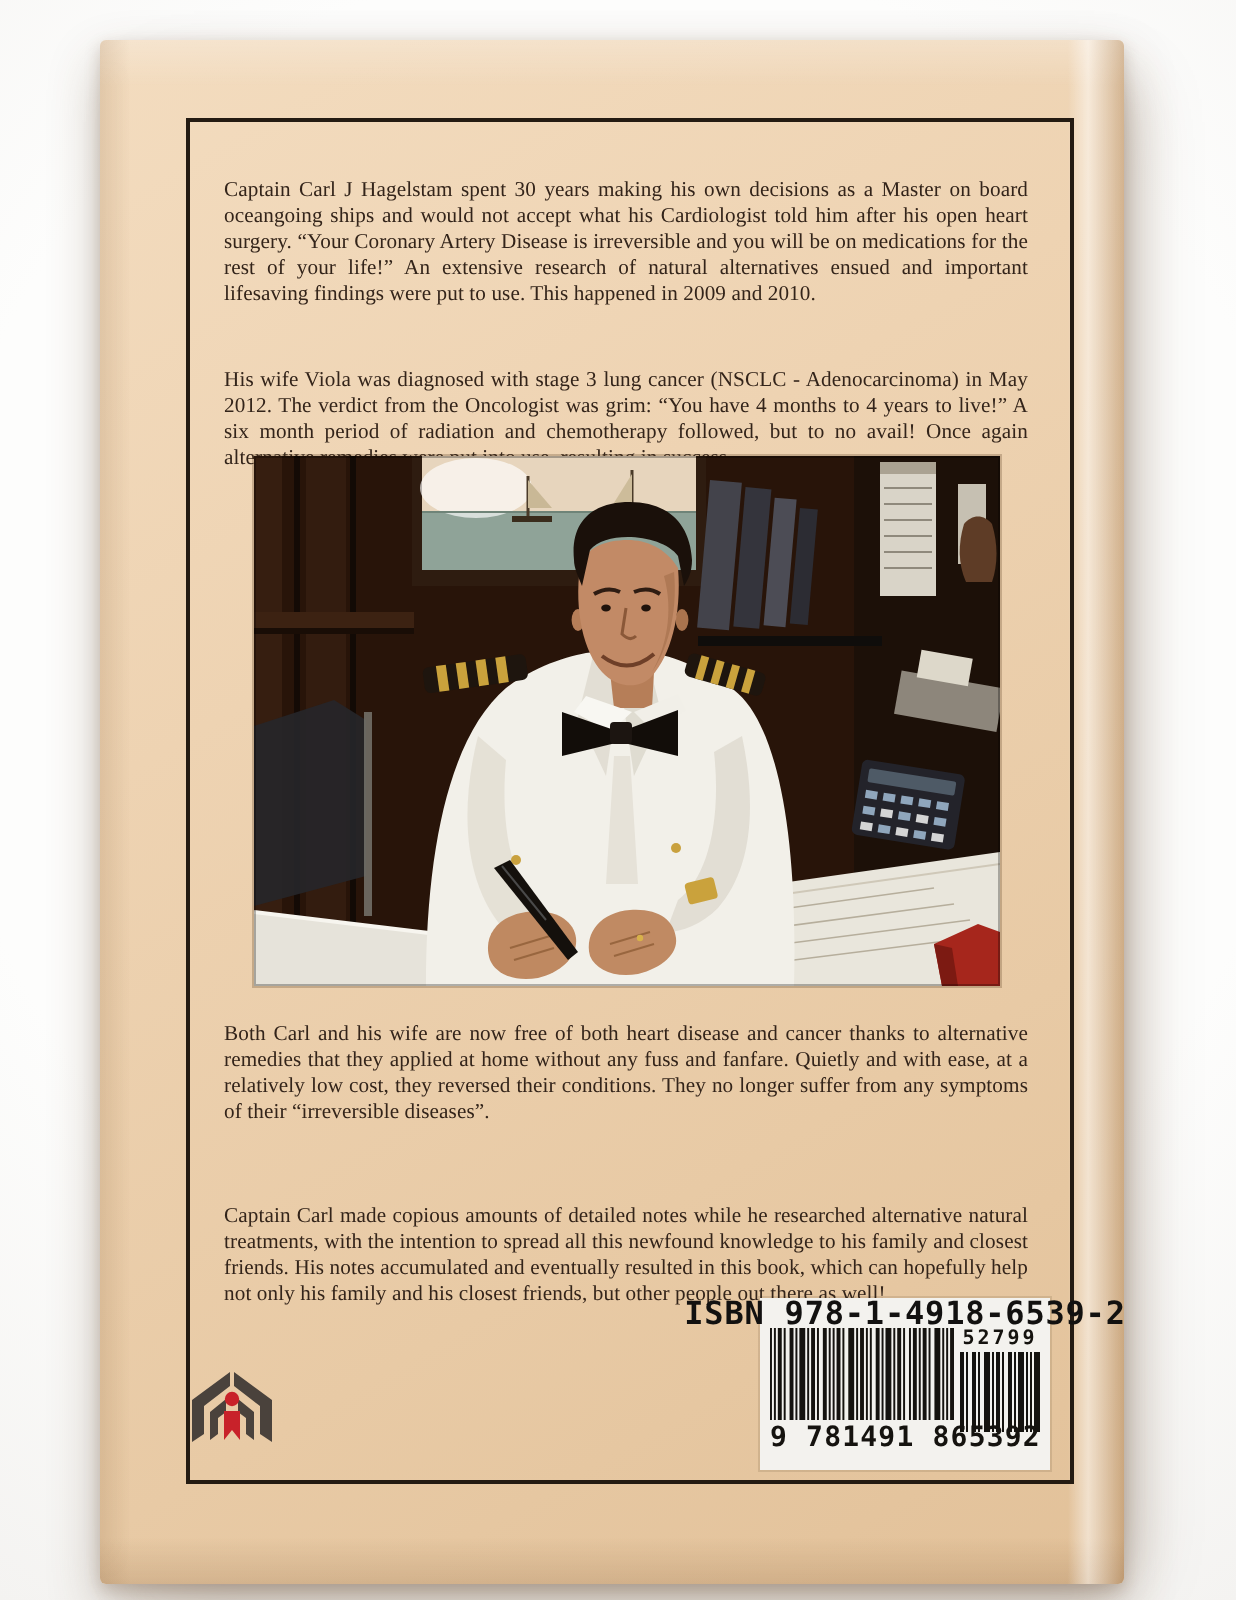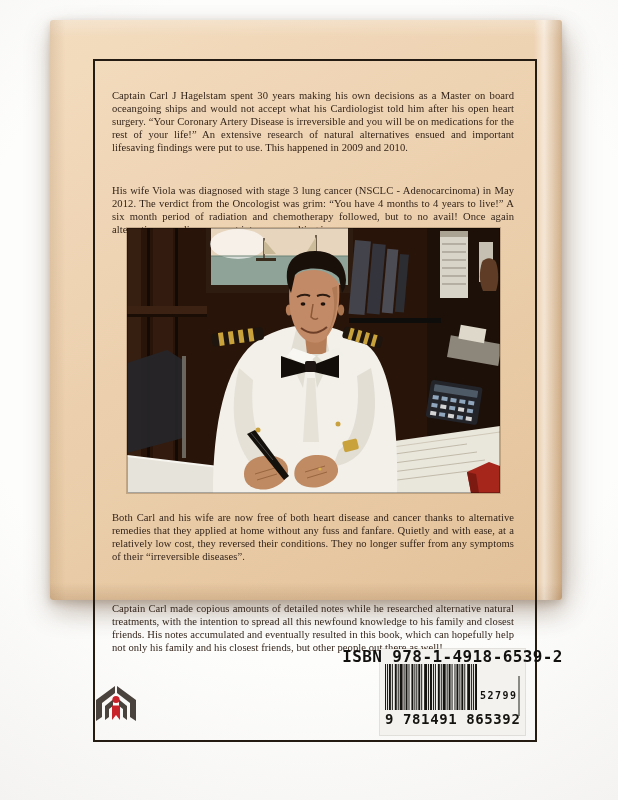--- a/index.html
+++ b/index.html
@@ -4,21 +4,21 @@
 <style>
   html,body{margin:0;padding:0;}
   body{
     width:618px;height:800px;position:relative;overflow:hidden;
     background:#fbfbfa;
     font-family:"Liberation Serif", serif;
   }
   .stage{position:absolute;inset:0;background:radial-gradient(circle at 50% 40%, #fdfdfc 60%, #f4f3f1 100%);}
   
   .book{
-    position:absolute;left:50px;top:20px;width:512px;height:580px;
+    position:absolute;left:50px;top:20px;width:512px;height:772px;
     background:linear-gradient(150deg,#f3dcbf 0%,#eed3b2 35%,#e8caa5 70%,#e2c199 100%);
     border-radius:3px;
     box-shadow:0 12px 26px rgba(90,60,30,.30), 0 3px 8px rgba(90,60,30,.22), 16px 10px 34px -14px rgba(90,60,30,.25);
   }
   .book::before{ 
     content:"";position:absolute;inset:0;border-radius:3px;pointer-events:none;
     background:
       linear-gradient(90deg, rgba(120,80,40,.14) 0%, rgba(255,255,255,0) 3%, rgba(255,255,255,0) 94.5%, rgba(255,255,255,.5) 96.5%, rgba(140,95,50,.28) 100%),
       linear-gradient(0deg, rgba(110,70,35,.16) 0%, rgba(255,255,255,0) 3%, rgba(255,255,255,0) 97%, rgba(255,255,255,.25) 100%);
   }
@@ -51,21 +51,21 @@
     font-family:"DejaVu Sans Mono", monospace;font-weight:bold;
     font-size:16px;line-height:12px;letter-spacing:.4px;color:#121110;white-space:nowrap;
   }
   .bars-row{display:flex;width:100%;justify-content:space-between;margin-top:1px;}
   .bc-main{width:92px;display:flex;flex-direction:column;}
   .bc-main svg{width:92px;height:46px;display:block;}
   .ean-digits{
     font-family:"DejaVu Sans Mono", monospace;font-weight:bold;
     font-size:14px;letter-spacing:.6px;color:#15130f;margin-top:1px;white-space:nowrap;
   }
-  .bc-addon{width:40px;display:flex;flex-direction:row;align-items:center;}
+  .bc-addon{width:40px;display:flex;flex-direction:column;align-items:center;}
   .addon-code{
     font-family:"DejaVu Sans Mono", monospace;font-weight:bold;
     font-size:10px;letter-spacing:1.5px;color:#15130f;line-height:11px;white-space:nowrap;
   }
   .bc-addon svg{width:40px;height:40px;display:block;margin-top:1px;}
   
   .publisher{
     position:absolute;left:44px;top:663px;height:42px;
     display:flex;align-items:center;
   }

